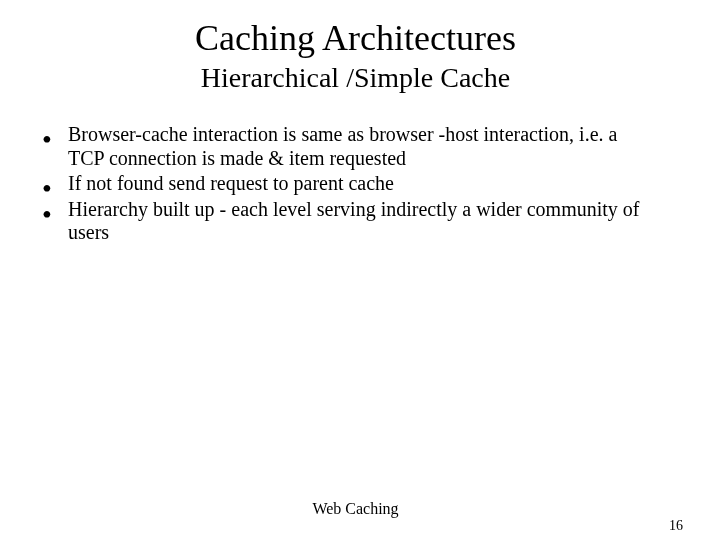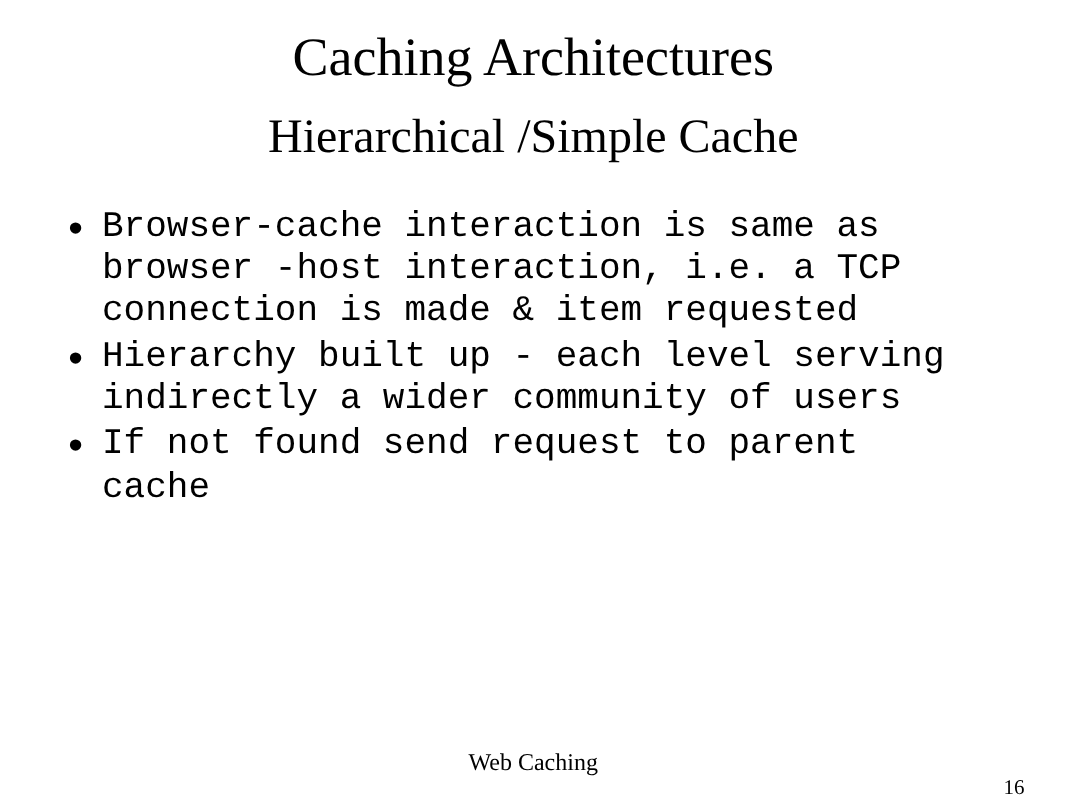--- a/index.html
+++ b/index.html
@@ -19,41 +19,40 @@
     box-sizing: border-box;
   }
   .title {
     text-align: center;
     font-size: 36px;
     line-height: 1.15;
     padding-top: 18px;
   }
   .subtitle {
     text-align: center;
-    font-size: 32px;
+    font-size: 28px;
     line-height: 1.2;
-    margin-top: 12px;
+    margin-top: 2px;
   }
   .body {
     margin-top: 28px;
     padding-left: 40px;
     padding-right: 60px;
   }
   ul.bullets {
     list-style: none;
     margin: 0;
     padding: 0;
   }
   ul.bullets > li {
-    font-size: 24px;
+    font-size: 20px;
     line-height: 1.18;
     position: relative;
     padding-left: 28px;
     margin-bottom: 2px;
-    font-family: Liberation Mono, monospace;
   }
   ul.bullets > li::before {
     content: "•";
     position: absolute;
     left: 2px;
     top: 0;
     font-size: 28px;
   }
   .footer-center {
     position: absolute;
@@ -72,20 +71,20 @@
 </head>
 <body>
 
 <div class="slide">
   <div class="title">Caching Architectures</div>
   <div class="subtitle">Hierarchical /Simple Cache</div>
 
   <div class="body">
     <ul class="bullets">
       <li>Browser-cache  interaction is same as browser -host interaction, i.e. a TCP connection is made &amp; item requested</li>
+      <li>If not found send request to parent cache</li>
       <li>Hierarchy built up - each level serving indirectly a wider community of users</li>
-      <li>If not found send request to parent cache</li>
     </ul>
   </div>
 
   <div class="footer-center">Web  Caching</div>
   <div class="footer-right">16</div>
 </div>
 
 </body></html>

